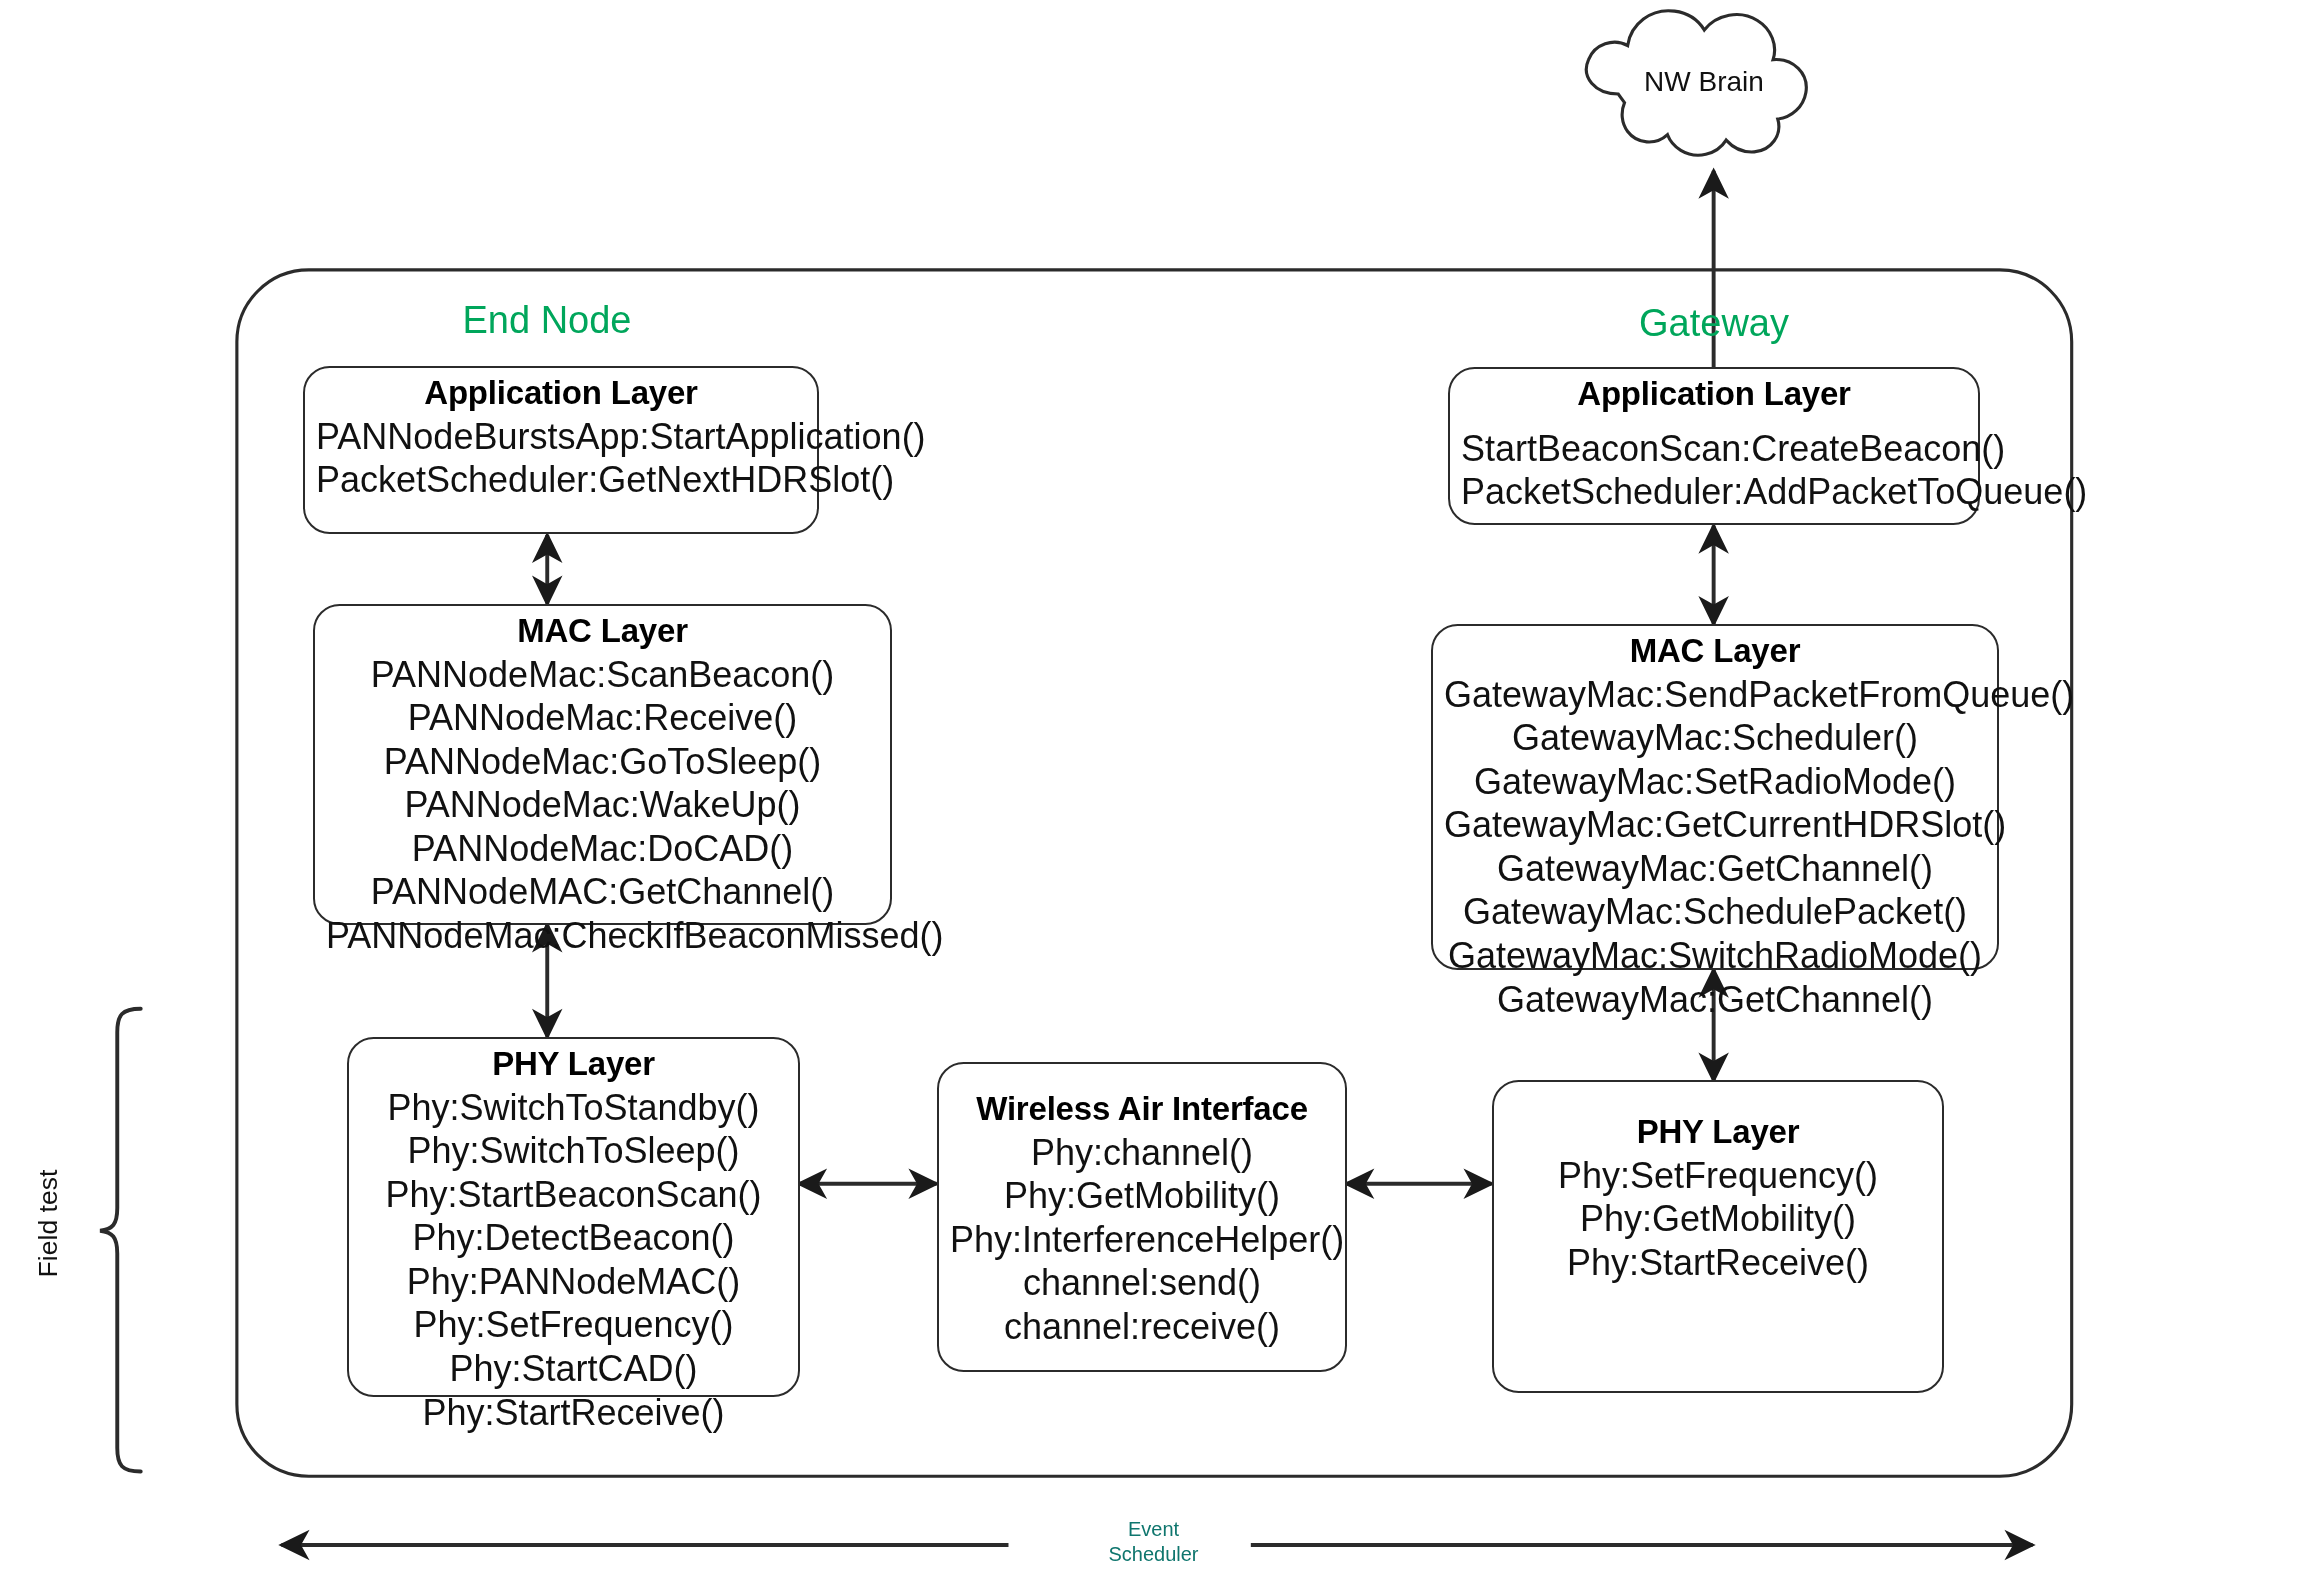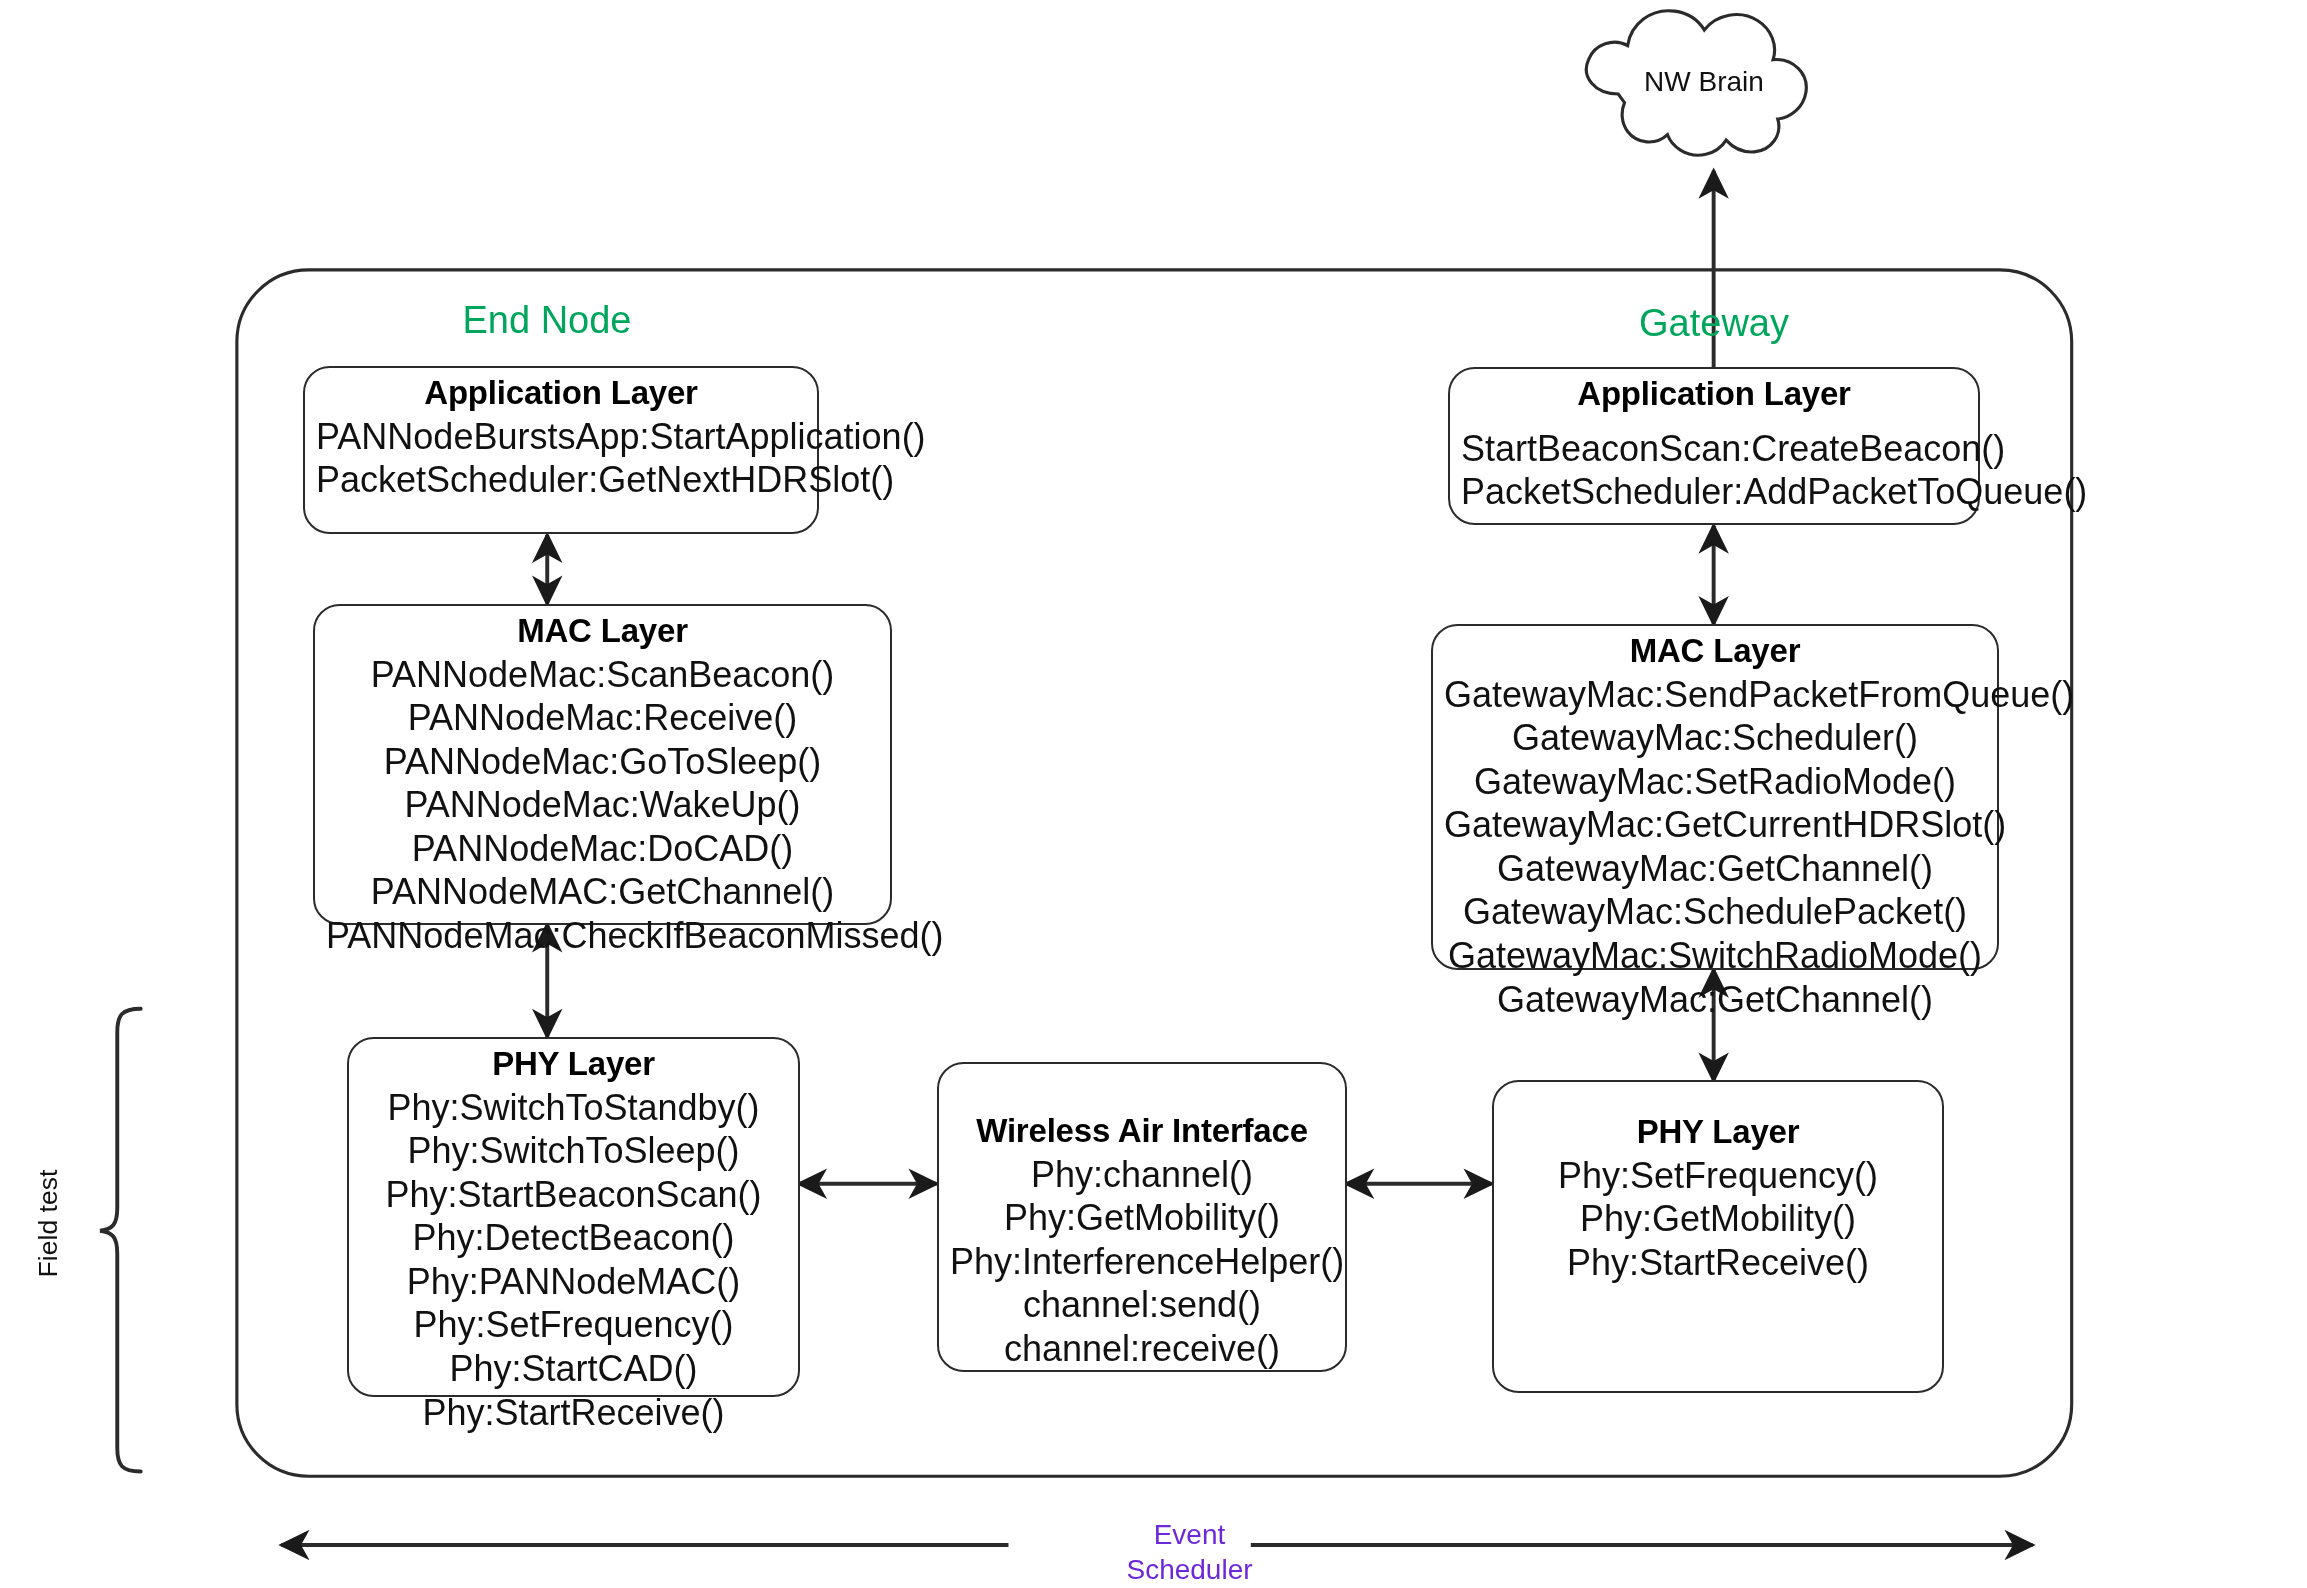--- a/index.html
+++ b/index.html
@@ -89,27 +89,27 @@
     left: 2166px;
     top: 868px;
     width: 156px;
     text-align: center;
     transform: rotate(90deg);
   }
 
   
   #event-scheduler-label {
     position: absolute;
-    left: 1072px;
+    left: 1036px;
     top: 1517px;
     width: 235px;
     text-align: center;
-    font-size: 28px;
+    font-size: 20px;
     line-height: 1.26;
-    color: #6d28d9;
+    color: #0f766e;
   }
 </style>
 </head>
 <body>
 
 <div id="canvas">
 
   <svg class="layer" viewBox="0 0 2951 2032" xmlns="http://www.w3.org/2000/svg">
     <defs>
       <marker id="arrowEnd" markerWidth="9" markerHeight="9" refX="7.6" refY="4.5" orient="auto" markerUnits="strokeWidth">
@@ -207,21 +207,21 @@
       <div>Phy:StartBeaconScan()</div>
       <div>Phy:DetectBeacon()</div>
       <div>Phy:PANNodeMAC()</div>
       <div>Phy:SetFrequency()</div>
       <div>Phy:StartCAD()</div>
       <div>Phy:StartReceive()</div>
     </div>
   </div>
 
   <div class="node-box" style="left:937px; top:1062px; width:410px; height:310px;">
-    <div class="node-title" style="margin-top:42px;">Wireless Air Interface</div>
+    <div class="node-title" style="margin-top:20px;">Wireless Air Interface</div>
     <div class="node-lines">
       <div>Phy:channel()</div>
       <div>Phy:GetMobility()</div>
       <div>Phy:InterferenceHelper()</div>
       <div>channel:send()</div>
       <div>channel:receive()</div>
     </div>
   </div>
 
   <div class="node-box" style="left:1448px; top:367px; width:532px; height:158px;">

